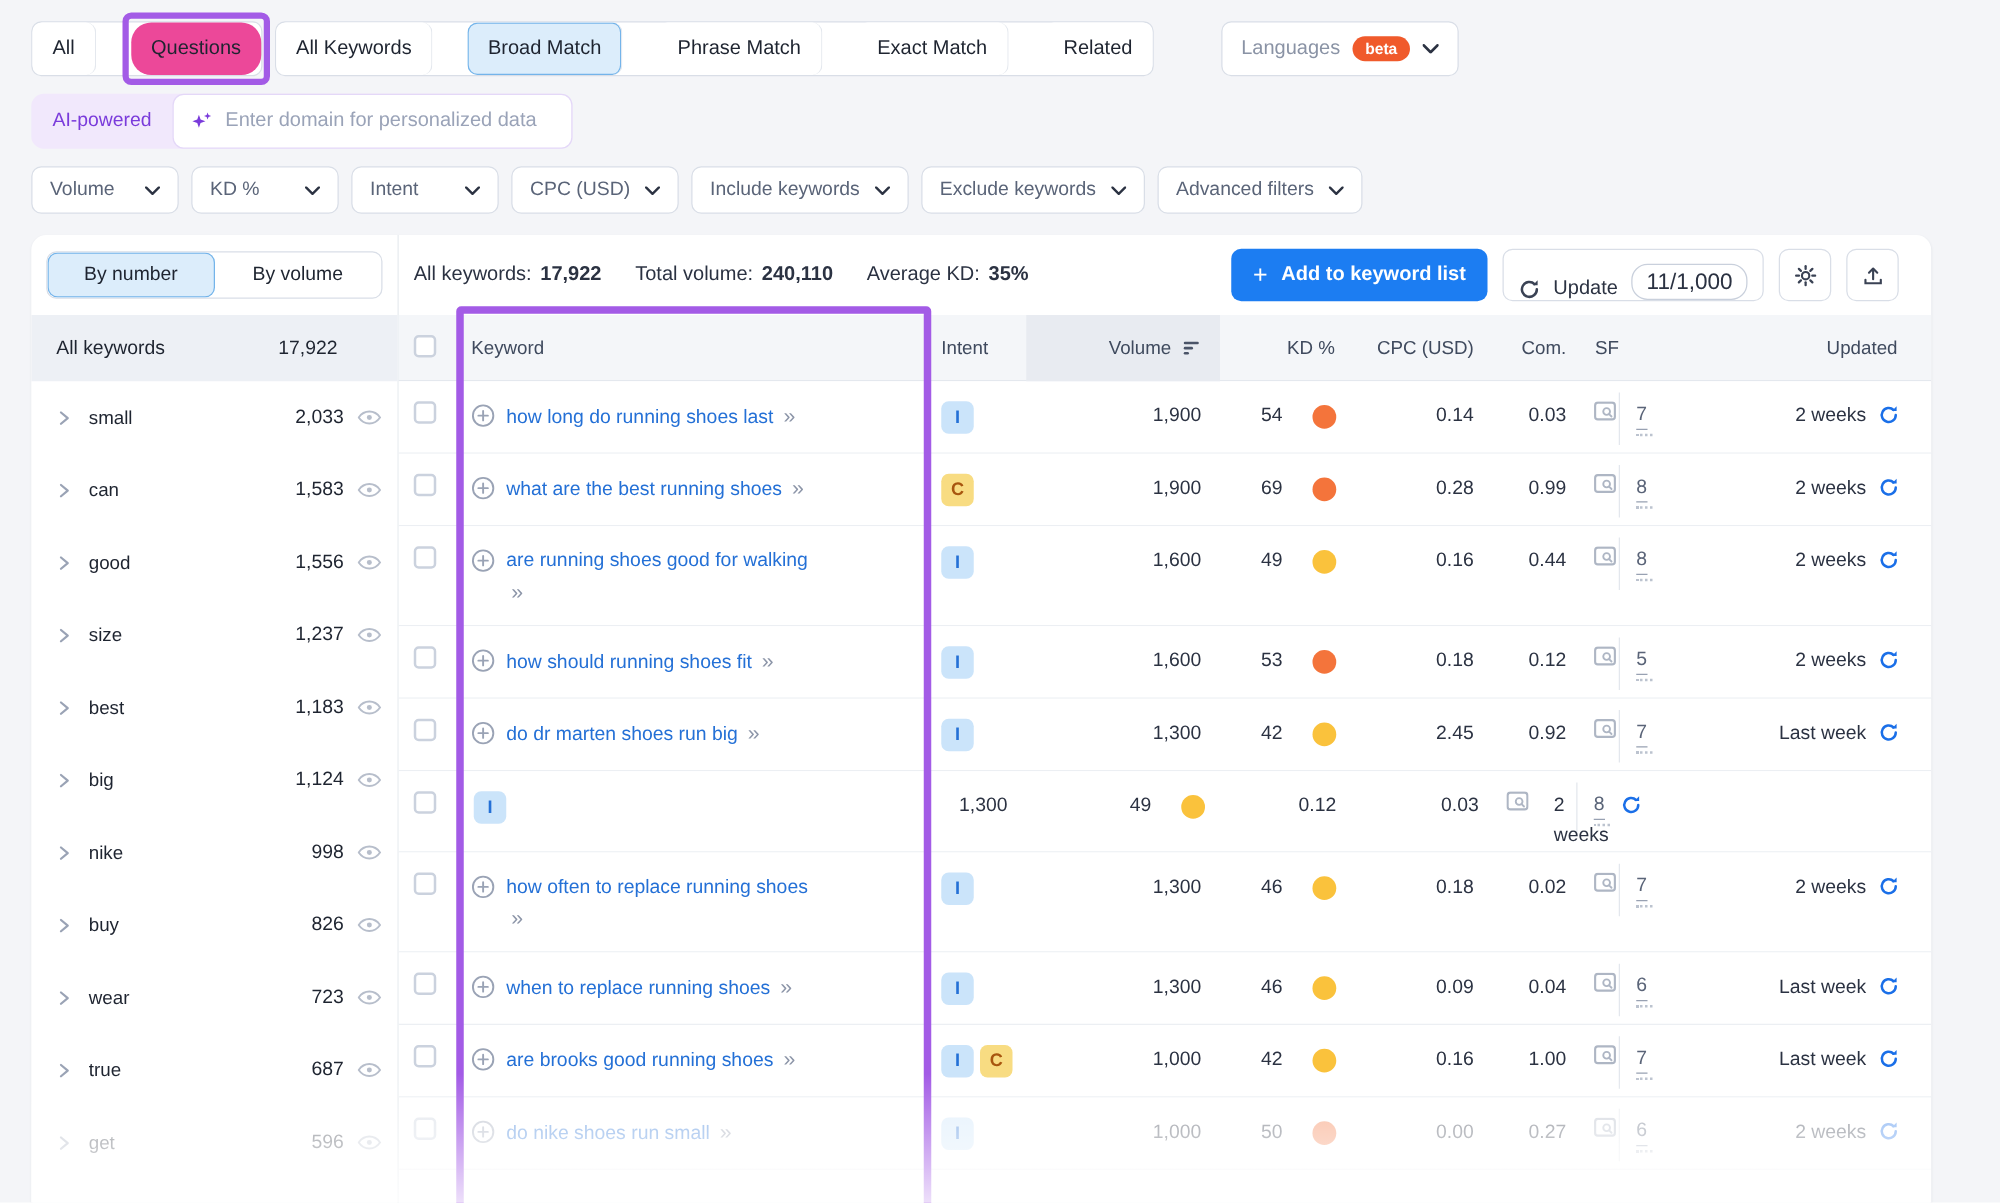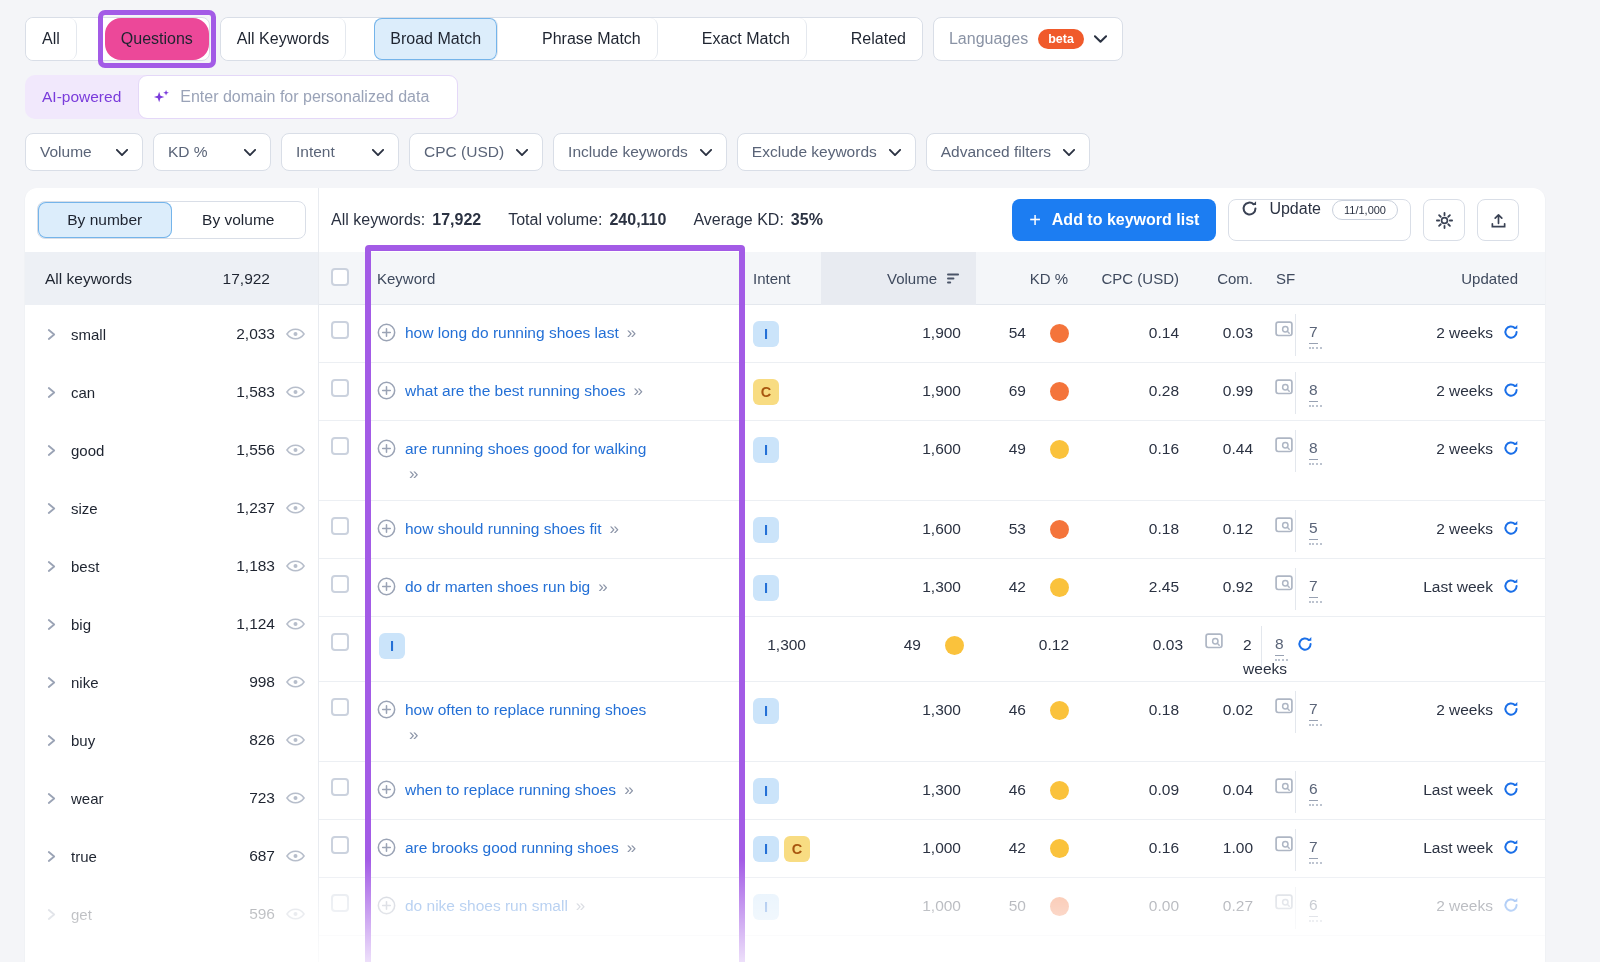--- a/index.html
+++ b/index.html
@@ -15,21 +15,21 @@
 
   
   .topbar { position:absolute; top:17px; left:25px; display:flex; align-items:center; }
   .tab-group { display:flex; background:#fff; border:1px solid #D9DEE7; border-radius:8px; height:44px; align-items:stretch;gap:28px; }
   .tab { display:flex; align-items:center; padding:0 16px; font-size:16px; color:#1E2430; border-right:1px solid #E4E8EE; cursor:pointer; position:relative; background:#fff; border-radius:8px; }
   .tab:last-child { border-right:none; }
   .tab.sel-blue { background:#DCEDFB; box-shadow: inset 0 0 0 1px #74B4EA; }
   .tab.q-sel { background:#ec4899; border-radius:16px; }
   .q-annotation { position:absolute; top:-8px; left:-7px; right:-7px; bottom:-8px; border:5px solid #A35BE6; border-radius:7px; pointer-events:none; z-index:5; }
   .gap { width:10px; }
-  .langs { display:flex; align-items:center; gap:10px; padding:0 15px; background:#fff; border:1px solid #D9DEE7; border-radius:8px; height:44px; color:#8A93A5; font-size:16px; cursor:pointer; }
+  .langs { display:flex; align-items:center; gap:10px; padding:0 15px; background:#fff; border:1px solid #D9DEE7; border-radius:8px; height:44px; color:#8A93A5; font-size:16px; cursor:pointer;margin-left:44px; }
   .beta-badge { background:#F05A2B; color:#fff; font-size:12.5px; font-weight:bold; padding:3px 10px; border-radius:11px; }
   .chev-dark { color:#2B3242; }
 
   
   .ai-row { position:absolute; top:75px; left:25px; height:44px; display:flex; align-items:center; background:#F1E8FC; border-radius:10px; }
   .ai-label { color:#7A3BDB; font-size:15.5px; padding:0 17px; }
   .ai-input-wrap { display:flex; align-items:center; gap:9px; background:#fff; border:1px solid #E4D8F8; border-radius:9px; height:44px; padding:0 13px; width:320px; }
   .ai-input { border:none; outline:none; font-size:16px; color:#14532d; width:100%; background:transparent; font-family:inherit; }
   .ai-input::placeholder { color:#9AA3B8; }
   .sparkle { color:#7A3BDB; }
@@ -59,23 +59,23 @@
   .side-item.faded { opacity:.5; }
 
   
   .main { flex:1; display:flex; flex-direction:column; position:relative; min-width:0; }
   .toolbar { height:64px; display:flex; align-items:center; padding:0 26px 0 12px; flex:none; }
   .stats { display:flex; gap:27px; font-size:16px; color:#2B3242; align-items:center; }
   .stat b { font-weight:700; margin-left:7px; }
   .toolbar-right { margin-left:auto; display:flex; gap:12px; align-items:center; }
   .add-btn { background:#1C7DF2; color:#fff; font-size:16px; font-weight:700; border:none; border-radius:8px; height:42px; padding:0 17px; display:flex; align-items:center; gap:11px; cursor:pointer; font-family:inherit; }
   .add-btn .plus { font-size:20px; font-weight:400; line-height:1; }
-  .update-btn { display:flex; align-items:flex-start; gap:11px; border:1px solid #D9DEE7; border-radius:8px; height:42px; padding:0 12px; background:#fff; font-size:16px; color:#2B3242; cursor:pointer; font-family:inherit; }
+  .update-btn { display:flex; align-items:flex-end; gap:11px; border:1px solid #D9DEE7; border-radius:8px; height:42px; padding:0 12px; background:#fff; font-size:16px; color:#2B3242; cursor:pointer; font-family:inherit; }
   .update-btn .ref { color:#3A4254; display:flex; }
-  .quota-pill { border:1px solid #C9D0DC; border-radius:13px; padding:3px 11px; font-size:11px; color:#2B3242; }
+  .quota-pill { border:1px solid #C9D0DC; border-radius:13px; padding:3px 11px; font-size:18px; color:#2B3242; }
   .icon-btn { width:42px; height:42px; border:1px solid #D9DEE7; border-radius:8px; background:#fff; display:flex; align-items:center; justify-content:center; color:#3A4254; cursor:pointer; }
 
   
   .table-wrap { position:relative; flex:1; }
   .tgrid { display:grid; grid-template-columns:44px 374px 84px 155px 105px 110px 70px 34px 44px minmax(0,1fr); }
   .t-header { background:#F4F6F9; border-bottom:1px solid #E4E8EE; height:53px; align-items:center; font-size:15px; color:#3F4A5E; }
   .t-header .hc { padding-left:14px; }
   .h-check { padding-left:12px; }
   .h-intent { padding-left:16px; }
   .h-volume { background:#E8EBF1; height:53px; display:flex; align-items:center; justify-content:flex-end; gap:9px; padding-right:15px; color:#3F4A5E; }

